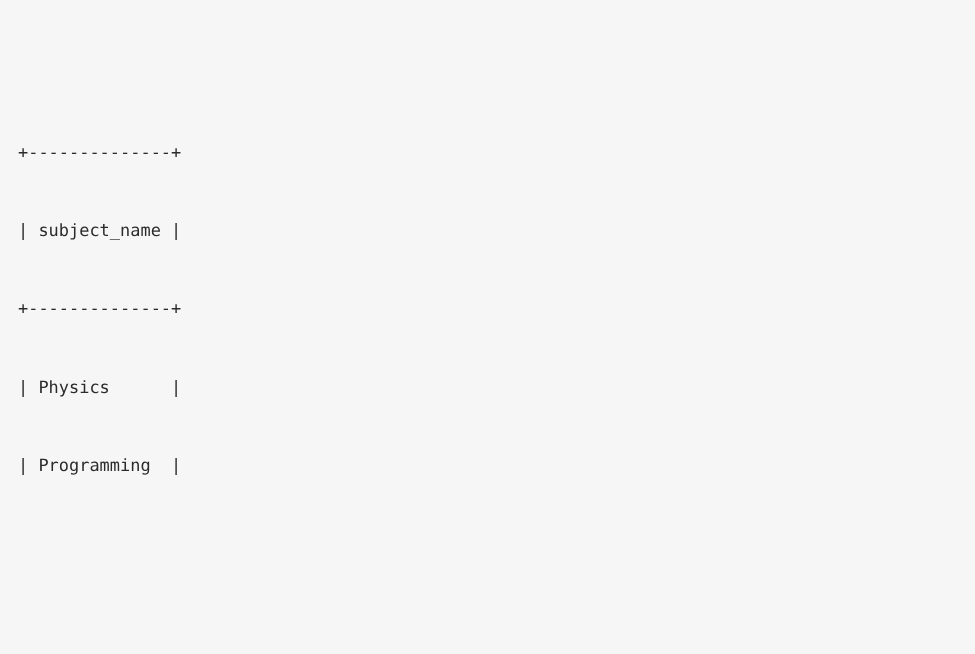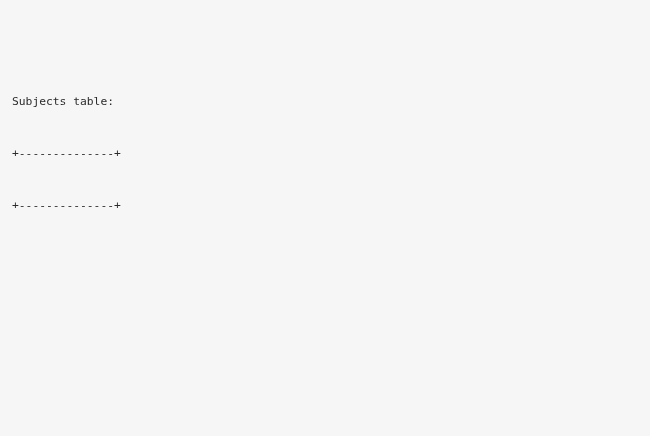--- a/index.html
+++ b/index.html
@@ -42,21 +42,23 @@
   .rule    { color: #2b2b2b; }
   .row     { color: #2b2b2b; }
   .header-row { color: #2b2b2b; }
 </style>
 </head>
 <body>
 
 <div class="console">
 
   <div class="block">
-    <span class="line caption">Subjects table:</span>
     <span class="line rule">+--------------+</span>
+    <span class="line header-row">| subject_name |</span>
     <span class="line rule">+--------------+</span>
+    <span class="line row">| Physics      |</span>
+    <span class="line row">| Programming  |</span>
     
   </div>
 
   
 
 </div>
 
 </body></html>

